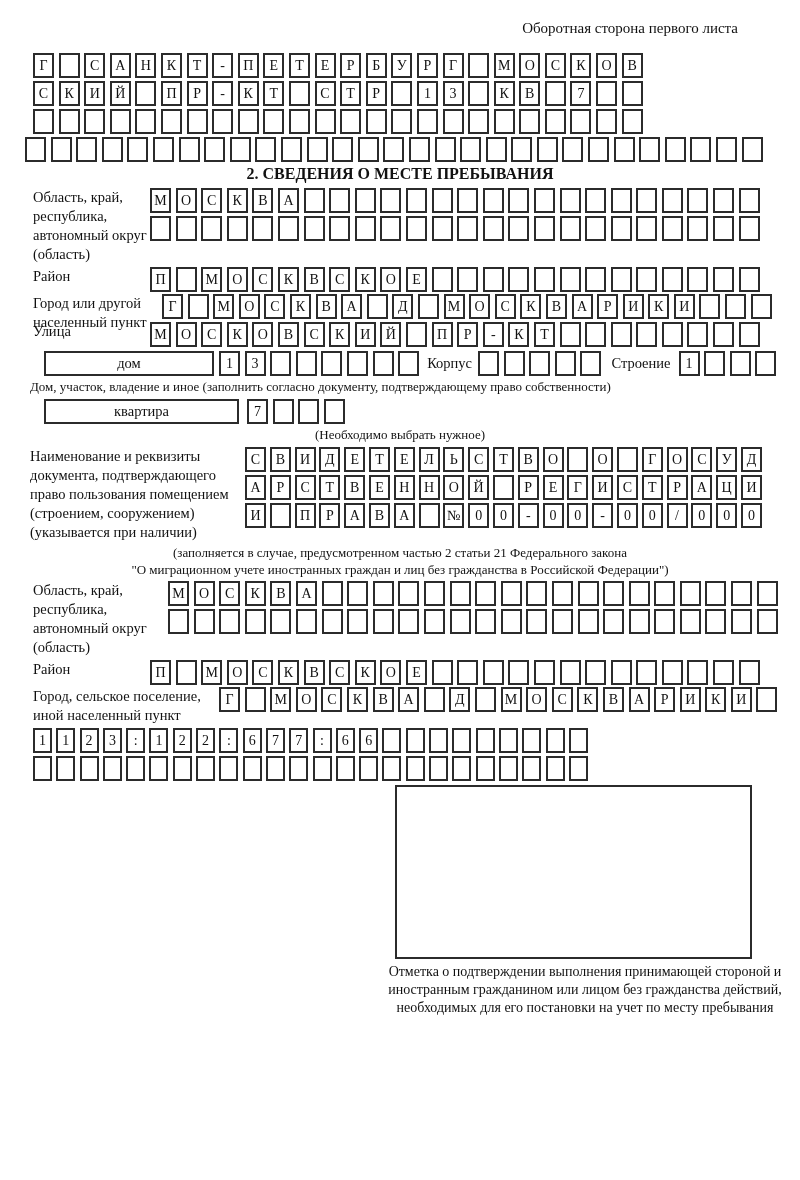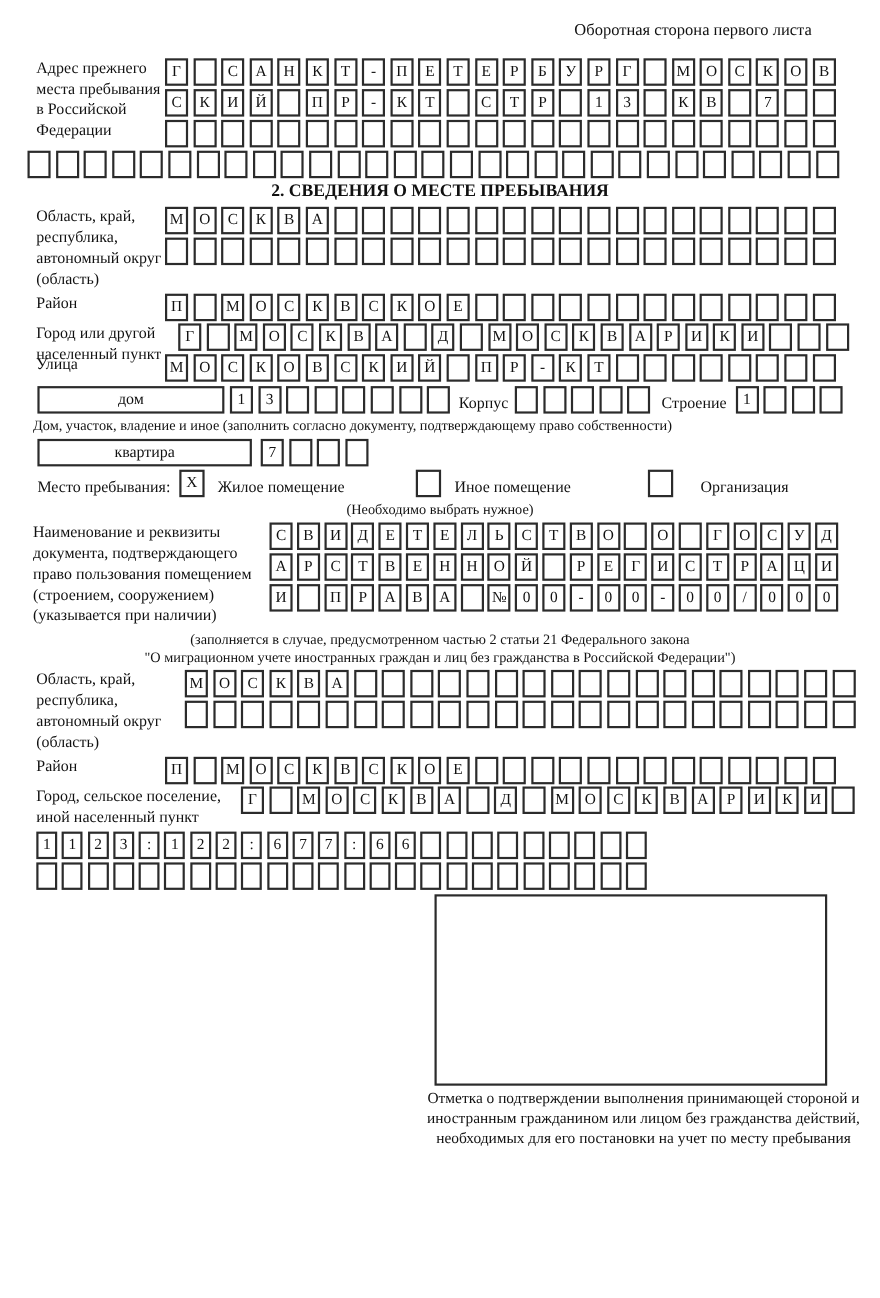--- a/index.html
+++ b/index.html
@@ -32,41 +32,40 @@
   .heading { text-align:center; font-weight:bold; font-size:16px; margin-top:3px; }
   .subheading { text-align:center; font-weight:bold; font-size:15.5px; margin-top:2px; }
   .mt2 { margin-top:2px;gap:12px; } .mt3 { margin-top:3px; } .mt4 { margin-top:4px; } .mt5 { margin-top:5px; }
   .pull-up { margin-top:-10px; }
   .wbox {
     box-sizing:border-box; border:2px solid #2b2b2b; height:25px; display:flex;
     align-items:center; justify-content:center; font-size:14.5px; flex:none; background:#fff;
   }
   .w-dom { width:170px; }
   .w-kv { width:195px; }
-  .house-row { display:flex; align-items:flex-end; margin-left:34px; }
+  .house-row { display:flex; align-items:center; margin-left:44px; }
   .inline-label { font-size:14.5px; flex:none; }
   .ml5 { margin-left:5px; } .ml8 { margin-left:8px; } .ml10 { margin-left:10px; }
   .ml12 { margin-left:12px; } .ml25 { margin-left:25px; } .ml65 { margin-left:65px; } .ml70 { margin-left:70px; }
   .mr6 { margin-right:6px; } .mr8 { margin-right:8px; }
   .checkbox {
     box-sizing:border-box; width:23px; height:25px; border:2px solid #2b2b2b; flex:none;
     display:flex; align-items:center; justify-content:center; font-size:14px; background:#fff;
   }
   .stamp-box { box-sizing:border-box; width:357px; height:174px; border:2px solid #2b2b2b; margin:4px 0 0 395px; background:#fff; }
   .stamp-caption { width:400px; margin:4px 0 0 385px; text-align:center; font-size:14px; line-height:18px; }
 </style>
 </head>
 <body>
 
 <div class="page">
 
   <div class="page-title">Оборотная сторона первого листа</div>
 
   <div class="frow" style="margin-top:16px;">
-    <div class="flabel w115">Адрес прежнего места пребывания в Российской Федерации</div>
     <div class="gridcol">
       <div class="grid">
           <span class="cell">Г</span>
           <span class="cell"></span>
           <span class="cell">С</span>
           <span class="cell">А</span>
           <span class="cell">Н</span>
           <span class="cell">К</span>
           <span class="cell">Т</span>
           <span class="cell">-</span>
@@ -356,29 +355,20 @@
   <div class="house-row mt4">
     <div class="wbox w-kv">квартира</div>
     <div class="grid ml8">
         <span class="cell">7</span>
         <span class="cell"></span>
         <span class="cell"></span>
         <span class="cell"></span>
       </div>
   </div>
 
-  <div class="house-row mt3">
-    <span class="inline-label">Место пребывания:</span>
-    <span class="checkbox ml8">X</span>
-    <span class="inline-label ml12">Жилое помещение</span>
-    <span class="checkbox ml65"></span>
-    <span class="inline-label ml12">Иное помещение</span>
-    <span class="checkbox ml70"></span>
-    <span class="inline-label ml25">Организация</span>
-  </div>
   <div class="note center" style="margin-top:2px;">(Необходимо выбрать нужное)</div>
 
   <div class="frow mt4" style="margin-left:30px;">
     <div class="flabel w213">Наименование и реквизиты документа, подтверждающего право пользования помещением (строением, сооружением) (указывается при наличии)</div>
     <div class="gridcol">
       <div class="grid g-doc">
           <span class="cell">С</span>
           <span class="cell">В</span>
           <span class="cell">И</span>
           <span class="cell">Д</span>

